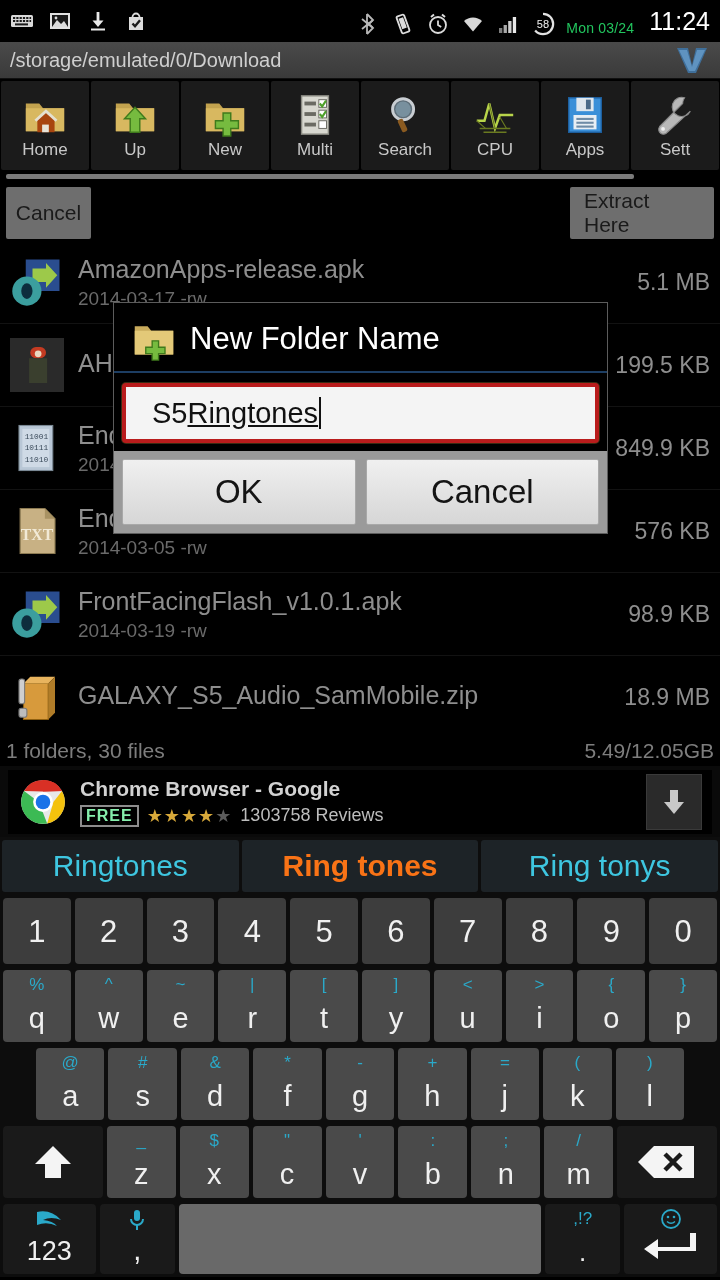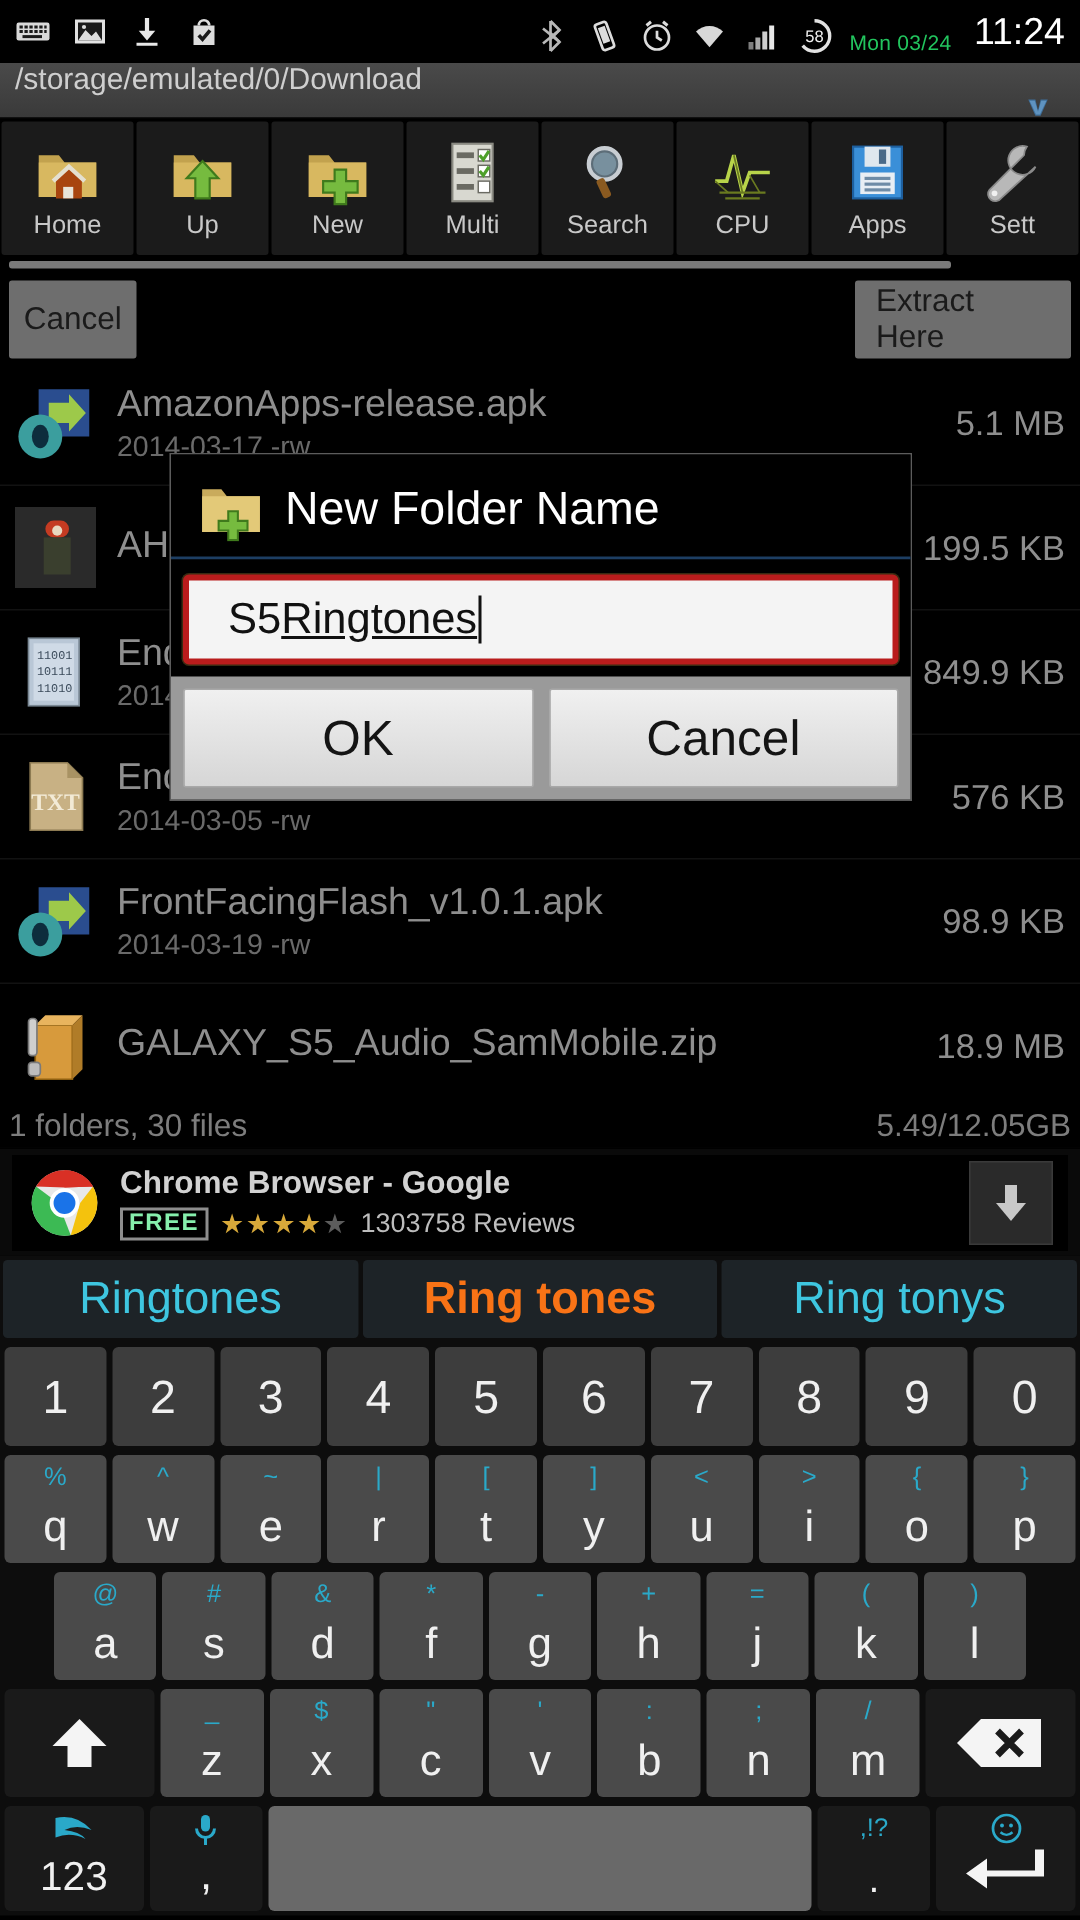--- a/index.html
+++ b/index.html
@@ -19,21 +19,21 @@
   .sb-left { display: flex; align-items: center; gap: 14px; }
   .sb-right { display: flex; align-items: flex-end; gap: 11px; margin-left: auto; }
   .sb-ico { width: 24px; height: 24px; display: block; }
   .sb-date { color: #22c55e; font-size: 14px; letter-spacing: .2px; }
   .sb-time { color: #fff; font-size: 25px; margin-left: 4px; }
 
   
   .pathbar {
     height: 37px; background: linear-gradient(#4a4a4a,#3a3a3a);
     border-bottom: 1px solid #111;
-    display: flex; align-items: flex-start; padding: 0 10px; flex-direction: column;
+    display: flex; align-items: center; padding: 0 10px;
   }
   .pathbar .p-text { color: #cfcfcf; font-size: 20px; }
   .pathbar .v-ico { margin-left: auto; }
 
   
   .toolbar { height: 93px; background: #000; display: flex; }
   .tb-btn {
     flex: 1; background: #1b1b1b; margin: 2px 1px;
     display: flex; flex-direction: column; align-items: center; justify-content: center;
     border-radius: 2px;

